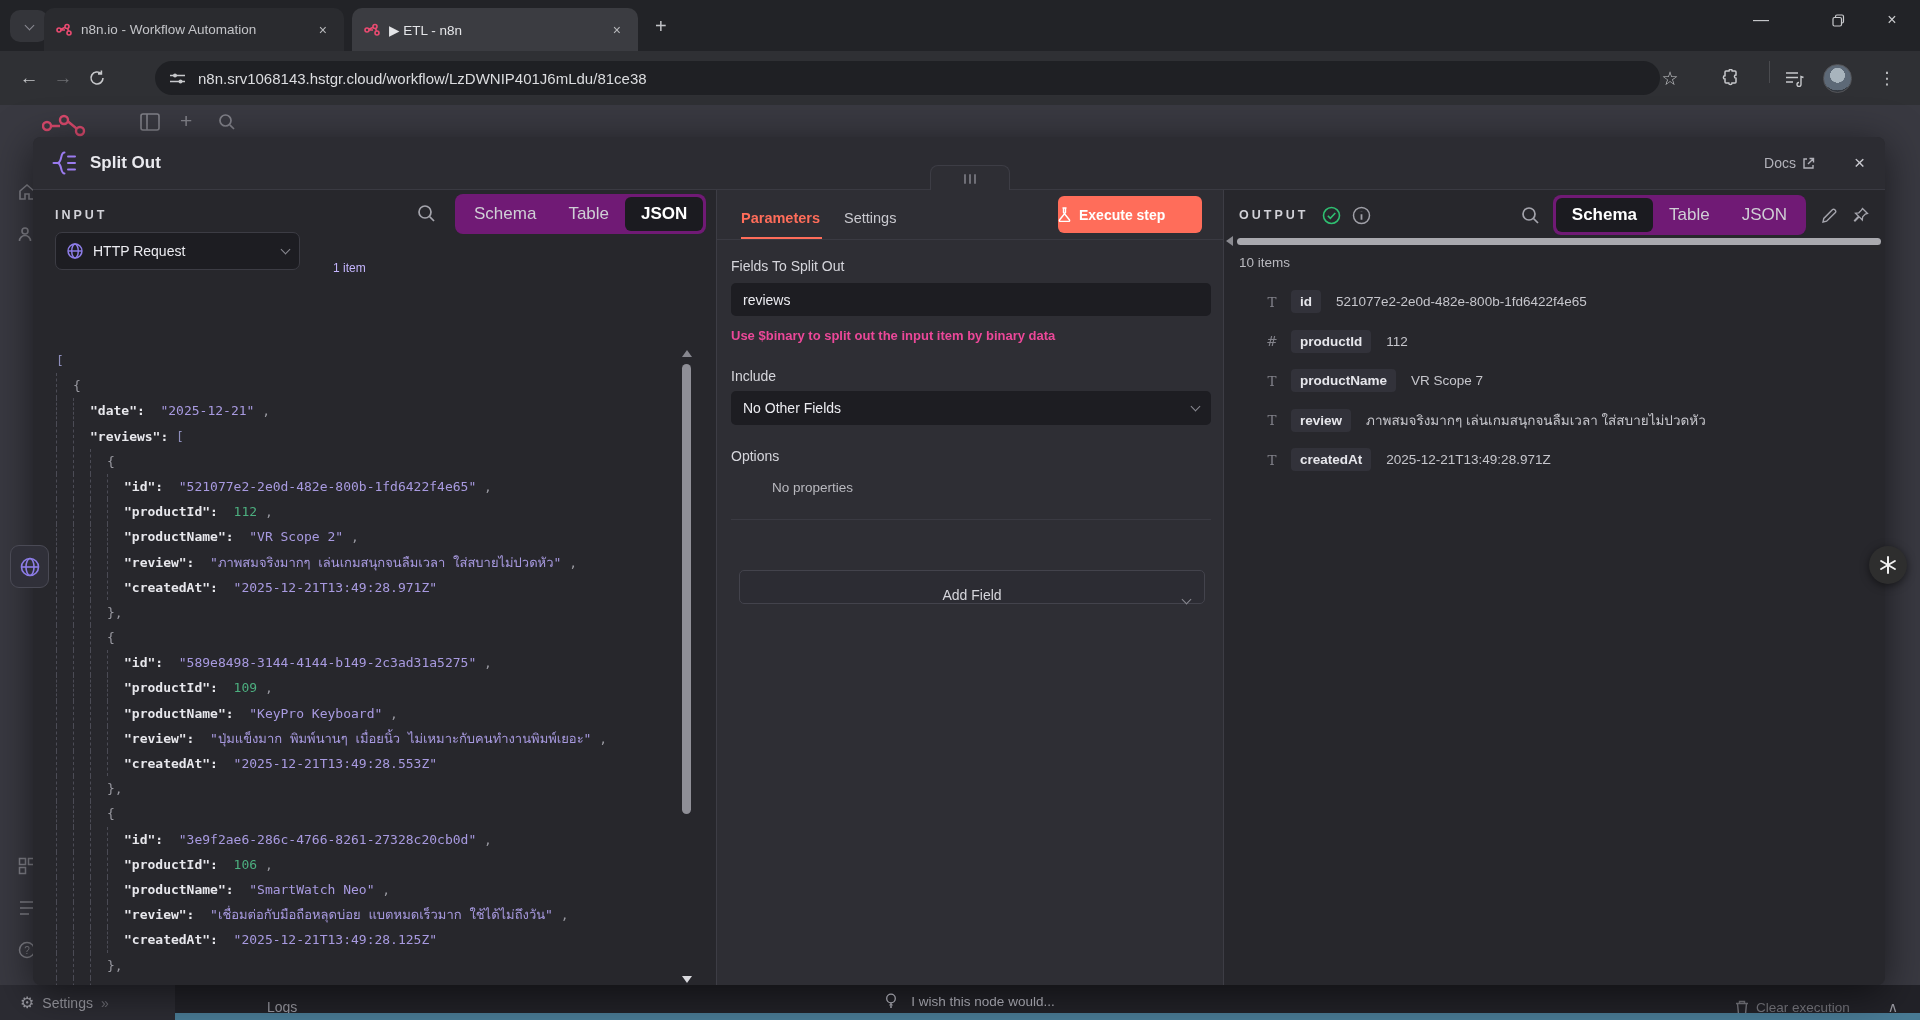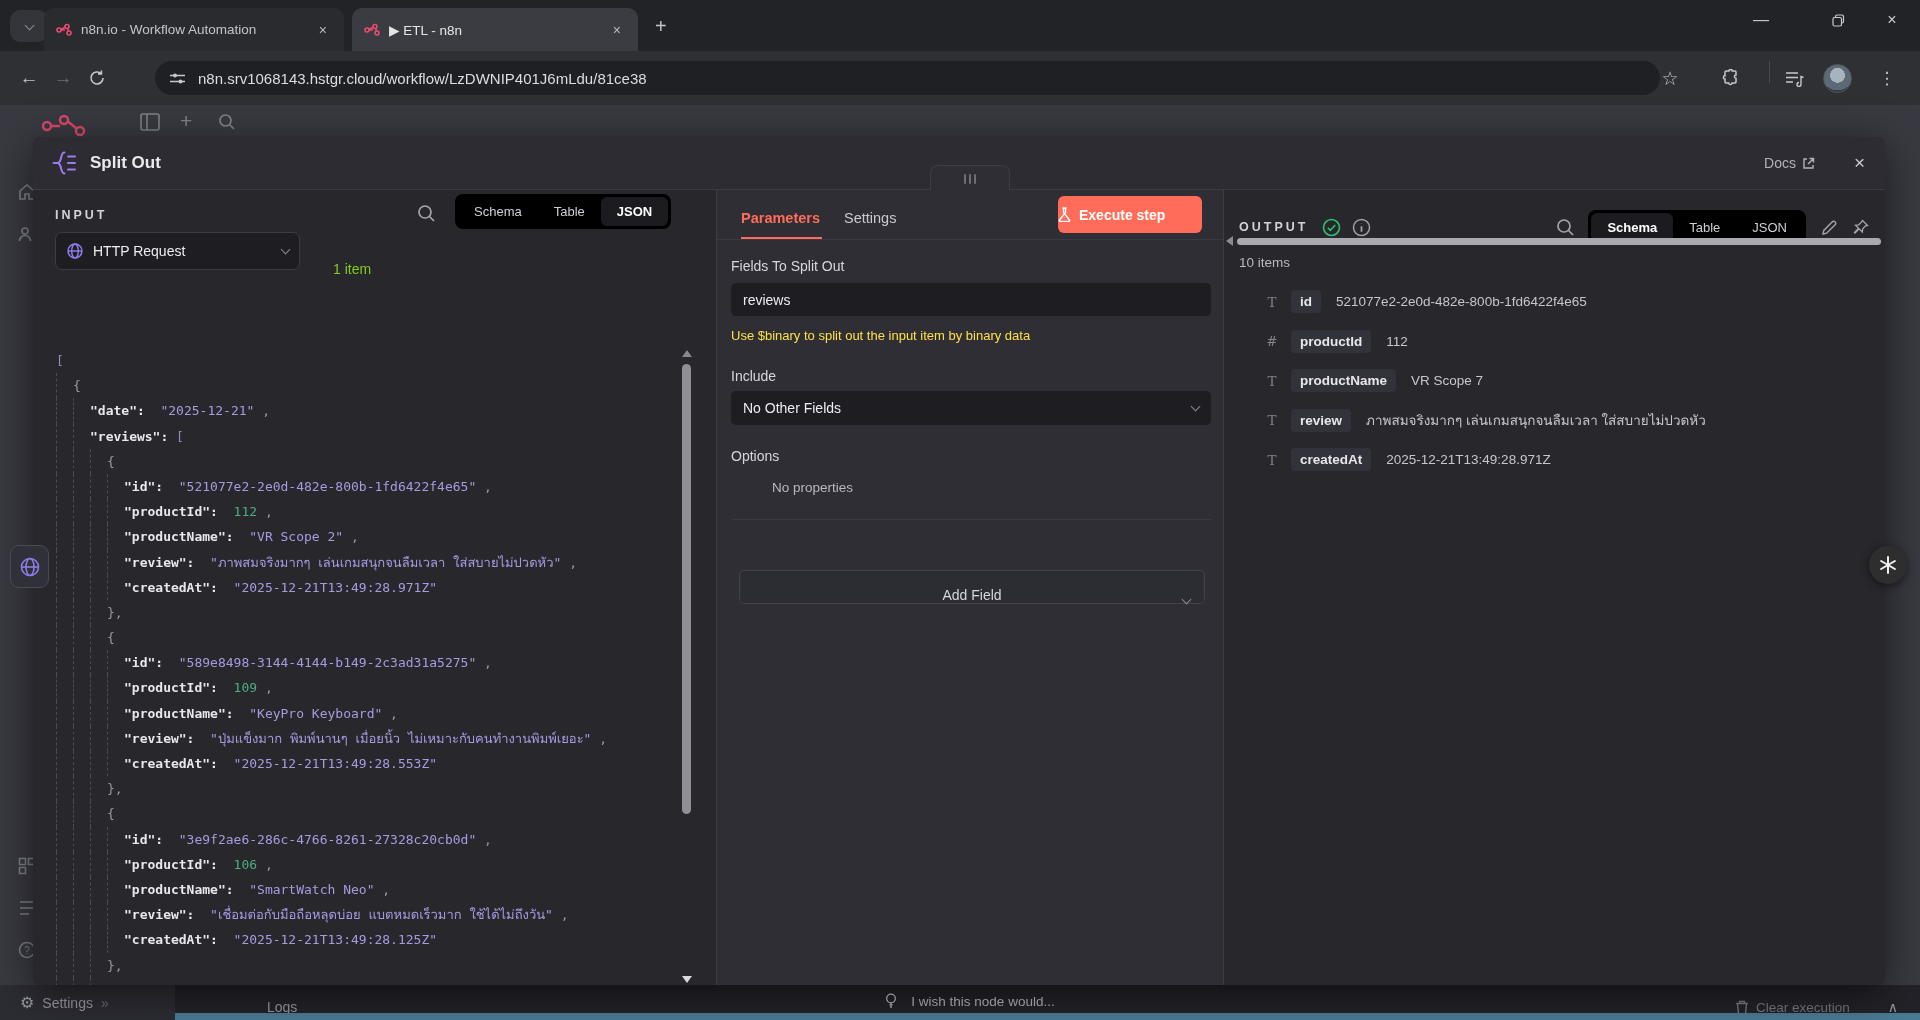--- a/index.html
+++ b/index.html
@@ -44,31 +44,31 @@
   
   #modal { left:33px; top:137px; width:1852px; height:848px; background:#2a2a30; border-radius:8px;
     box-shadow:0 8px 40px rgba(0,0,0,.55); overflow:visible; }
   #mheader { left:0; top:0; width:1852px; height:53px; background:#2c2c32; border-bottom:1px solid #3a3a42;
     border-radius:8px 8px 0 0; display:flex; align-items:center; }
   #mtitle { font-size:17px; font-weight:600; color:#e9e9ee; margin-left:12px; }
   #docs { position:absolute; right:70px; display:flex; gap:6px; align-items:center; color:#b2b2ba; font-size:14px; }
   #mclose { position:absolute; right:20px; color:#c9c9cf; font-size:19px; }
 
   .panel-h { letter-spacing:3px; font-size:12.5px; font-weight:bold; color:#d2d2d8; }
-  .seg { display:flex; background:#000000; border-radius:8px; padding:3px; font-size:13px; color:#cfcfd5; }
+  .seg { display:flex; background:#701a75; border-radius:8px; padding:3px; font-size:17px; color:#cfcfd5; }
   .seg span { padding:7px 16px; border-radius:6px; }
   .seg .on { background:#1b1b20; color:#fff; font-weight:600; }
 
   
   #pin { left:0; top:53px; width:683px; height:795px; background:#27272c; border-radius:0 0 0 8px; }
   #nodesel { left:22px; top:42px; width:245px; height:38px; background:#1d1d22; border:1px solid #3c3c44;
     border-radius:7px; display:flex; align-items:center; gap:9px; padding:0 10px; color:#ececf1; font-size:14px; }
   .chev { width:7px; height:7px; border-right:1.6px solid #8a8a92; border-bottom:1.6px solid #8a8a92;
     transform:rotate(45deg); margin-top:-3px; }
-  #oneitem { left:300px; top:71px; color:#84cc16; font-size:14px; }
+  #oneitem { left:300px; top:71px; color:#c4b5fd; font-size:12px; }
 
   #code { left:0px; top:158px; width:640px; height:637px; overflow:hidden;
     font-family:"DejaVu Sans Mono", "DejaVu Sans", monospace, sans-serif; font-size:13px; }
   .cl { display:flex; white-space:pre; line-height:25.2px; height:25.2px; padding-left:23px; }
   .g { flex:0 0 17px; border-left:1px dashed #4b4b55; }
   .t-k { color:#e7e7ec; font-weight:bold; }
   .t-s { color:#a89ae0; }
   .t-n { color:#4cae7f; }
   .t-p { color:#9a9aa2; }
   .t-b { color:#8d8dbb; }
@@ -91,30 +91,30 @@
   #grip i { width:2px; height:10px; background:#6e6e76; border-radius:1px; }
   .mtab { font-size:14.5px; }
   #tab-params { left:24px; top:20px; color:#ff6d5a; font-weight:600;text-align:right; }
   #tab-params::after { content:""; position:absolute; left:0; right:-2px; bottom:-13px; height:2px; background:#ff6d5a; }
   #tab-settings { left:127px; top:20px; color:#c9c9cf; }
   #execbtn { left:341px; top:6px; width:144px; height:37px; background:#ff6d5a; border-radius:6px;
     display:flex; align-items:center; justify-content:flex-start; gap:8px; color:#fff; font-size:14px; font-weight:600; }
   .flabel { font-size:14px; color:#d6d6dc; }
   .field { background:#1d1d22; border-radius:5px; display:flex; align-items:center;
     padding:0 12px; color:#ececf1; font-size:14px; }
-  .hint { font-size:13px; color:#fde047; }
+  .hint { font-size:13px; color:#ec4899;font-weight:bold; }
   #mid-divider { left:14px; top:329px; width:480px; height:1px; background:#3a3a42; }
   #addfield { left:22px; top:380px; width:466px; height:34px; background:#2c2c33; border:1px solid #43434c;
     border-radius:5px; display:flex; align-items:flex-end; justify-content:center; color:#d6d6dc; font-size:14px; }
   #wish { left:0; right:0; top:803px; display:flex; align-items:center; justify-content:center; gap:14px;
     color:#96969e; font-size:13.5px; }
 
   
   #pout { left:1191px; top:53px; width:661px; height:795px; background:#27272c; border-radius:0 0 8px 0; }
-  #out-hdr { left:0; top:12px; width:661px; height:50px; display:flex; align-items:center; }
+  #out-hdr { left:0; top:0; width:661px; height:50px; display:flex; align-items:center; }
   #hsb { left:2px; top:47px; width:655px; height:8px; display:flex; align-items:center; gap:4px; }
   #hsb .track { flex:1; height:7px; background:#a9a9af; border-radius:4px; }
   .orow { position:absolute; left:40px; height:39px; display:flex; align-items:center; gap:11px; }
   .oic { width:16px; text-align:center; color:#82828a; font-size:13.5px; font-family:"DejaVu Serif", serif; }
   .okey { background:#32323a; border-radius:4px; padding:4px 9px; font-size:13.5px; font-weight:600; color:#e6e6eb; }
   .oval { font-size:13.5px; color:#c6c6cc; margin-left:4px; font-family:"Liberation Sans", "DejaVu Sans", sans-serif; }
   .icbtn { color:#a5a5ad; }
 
   
   #globebtn { left:10px; top:545px; width:39px; height:43px; background:#303039; border:1px solid #4a4a55;

